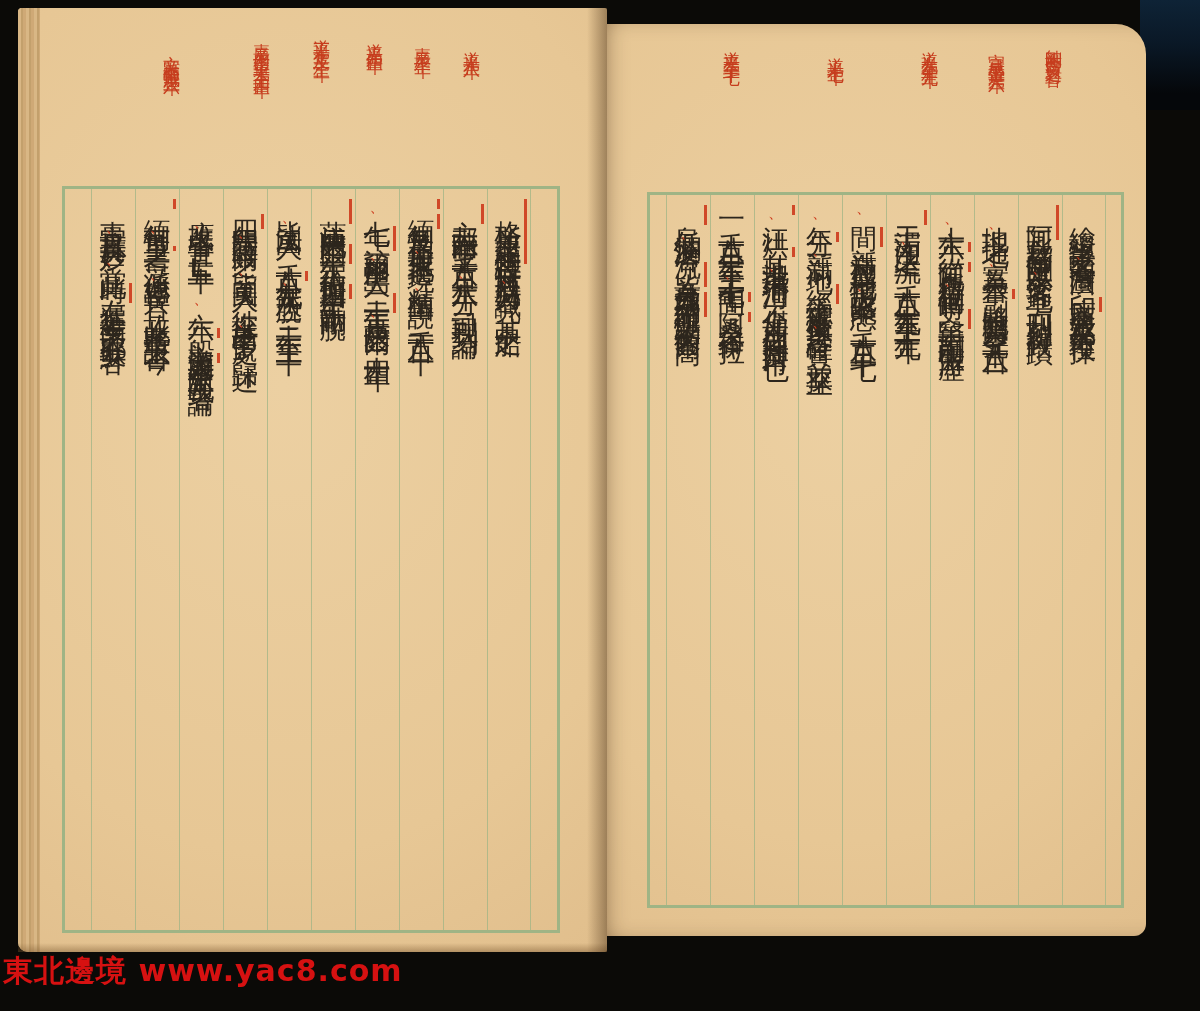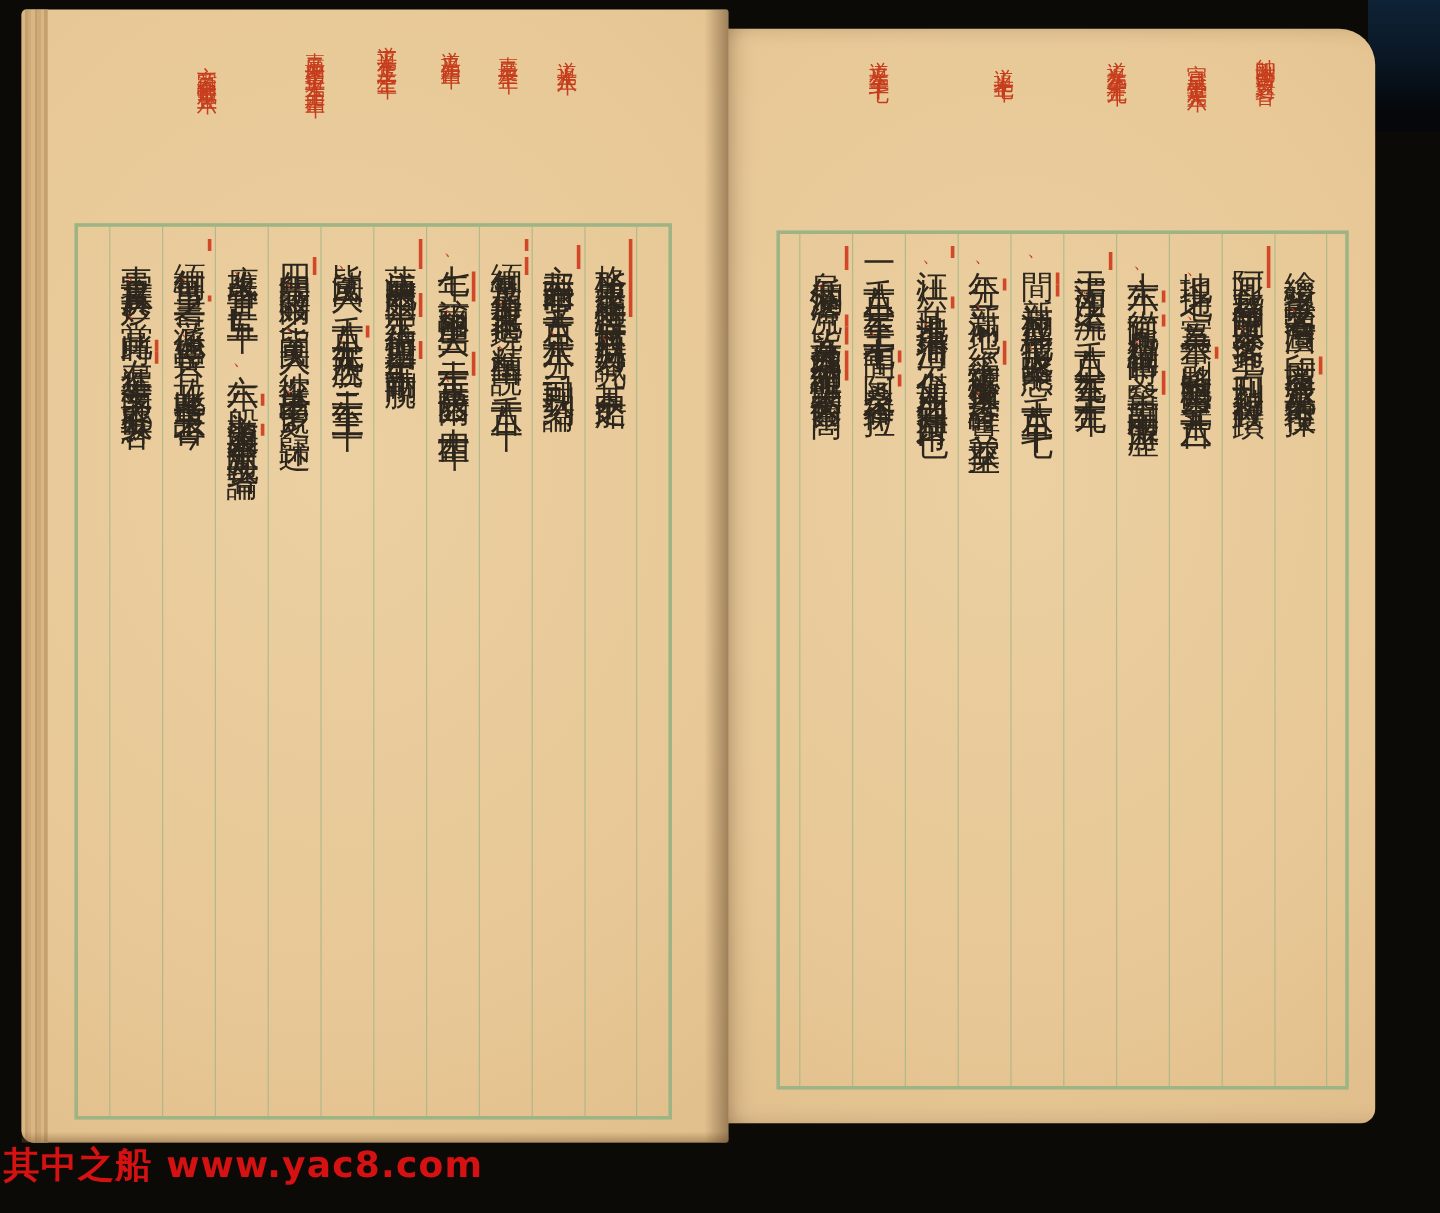--- a/index.html
+++ b/index.html
@@ -100,14 +100,14 @@
         <div class="col"><span class="seg-p">十六年</span><span class="seg-d">、</span><span class="seg-p">從</span><span class="seg-n">阿瓦</span><span class="seg-p">所得</span><span class="seg-n">緬甸</span><span class="seg-p">時史</span><span class="seg-d">、</span><span class="seg-p">醫士</span><span class="seg-n">里削而生</span><span class="seg-p">游歷</span></div>
         <div class="col"><span class="seg-p">于</span><span class="seg-n">湄南江</span><span class="seg-p">之上流</span><span class="seg-d">、</span><span class="seg-p">一千八百二十九年至三十九年</span></div>
         <div class="col"><span class="seg-p">間</span><span class="seg-d">、</span><span class="seg-n">新滿</span><span class="seg-n">拉麗</span><span class="seg-p">二地情形大略能悉</span><span class="seg-d">、</span><span class="seg-p">一千八百三十七</span></div>
         <div class="col"><span class="seg-p">年分</span><span class="seg-d">、</span><span class="seg-n">新滿</span><span class="seg-p">一地</span><span class="seg-d">、</span><span class="seg-p">經千總</span><span class="seg-n">麻格來奧</span><span class="seg-p">考訂確實</span><span class="seg-d">、</span><span class="seg-p">並探至</span></div>
         <div class="col"><span class="seg-n">江烘</span><span class="seg-d">、</span><span class="seg-p">其地沿</span><span class="seg-n">東埔</span><span class="seg-p">治河</span><span class="seg-d">、</span><span class="seg-p">不僅如前之但知其河口也</span></div>
         <div class="col"><span class="seg-p">一千八百二十三年至三十七年間</span><span class="seg-d">、</span><span class="seg-n">阿桑</span><span class="seg-p">之谷</span><span class="seg-n">伊拉</span></div>
         <div class="col"><span class="seg-n">烏低</span><span class="seg-n">瀾滄</span><span class="seg-p">各流</span><span class="seg-d">、</span><span class="seg-p">皆為</span><span class="seg-n">蒲爾</span><span class="seg-n">吞納維</span><span class="seg-p">而</span><span class="seg-n">裴勒夫衛爾</span><span class="seg-p">高</span></div>
       </div>
   </div>
 
-  <div class="watermark">其中之船 www.yac8.com</div>
+  <div class="watermark">東北邊境 www.yac8.com</div>
 </div>
 
 </body></html>

